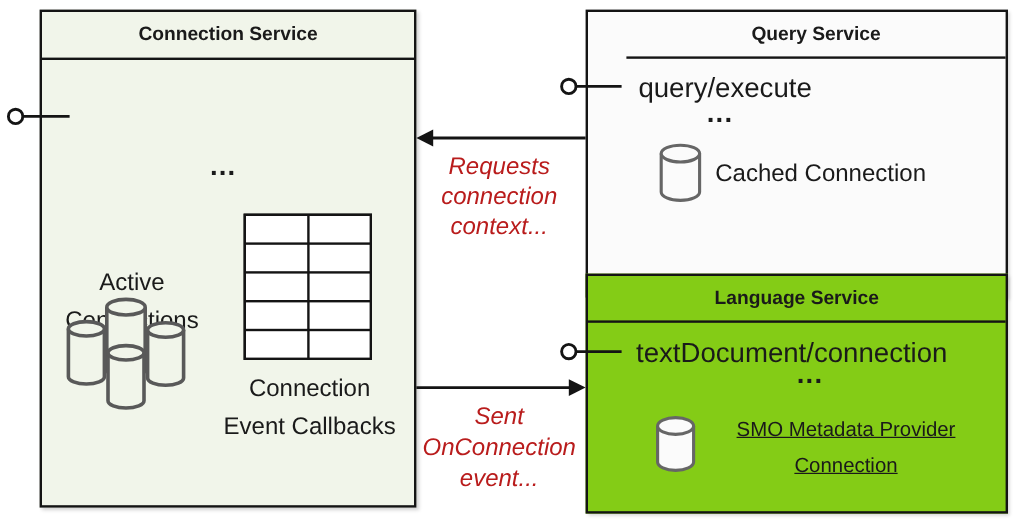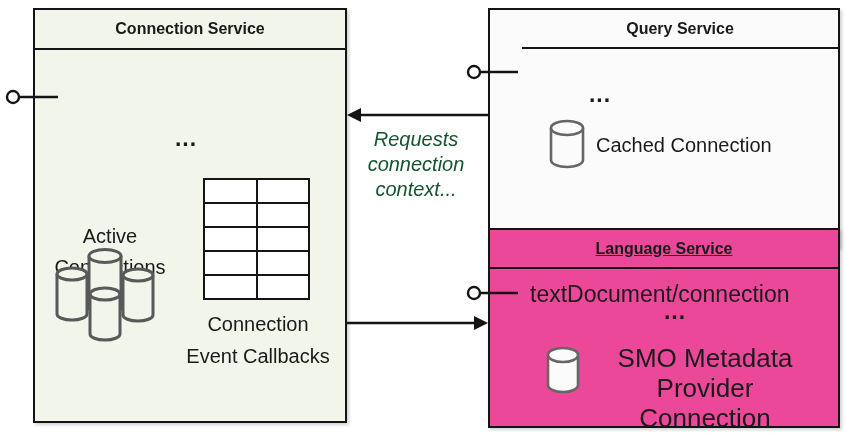--- a/index.html
+++ b/index.html
@@ -6,27 +6,27 @@
   .canvas{
     position:relative;width:846px;height:436px;background:#ffffff;overflow:hidden;
     font-family:"Liberation Sans", sans-serif;color:#1a1a1a;
   }
   .box{position:absolute;border:2px solid #141414;box-sizing:border-box;
        box-shadow:2px 2px 3px rgba(0,0,0,0.18);}
   .box-header{border-bottom:2px solid #141414;display:flex;align-items:center;justify-content:center;
        font-weight:bold;font-size:16px;letter-spacing:0px;}
   .conn-box{left:33px;top:8px;width:314px;height:415px;background:#f1f5ea;}
   .query-box{left:488px;top:8px;width:352px;height:240px;background:#fbfbfb;padding-left:32px;}
-  .lang-box{left:488px;top:228px;width:352px;height:200px;background:#ec4899;text-decoration:underline;}
+  .lang-box{left:488px;top:228px;width:352px;height:200px;background:#84cc16;}
   .hdr{height:37px;}
   .abs{position:absolute;}
   .method{font-size:23px;line-height:29px;white-space:pre;}
   .ellipsis{font-size:23px;font-weight:bold;text-align:center;letter-spacing:1px;}
   .biglabel{font-size:20px;line-height:31px;text-align:center;}
-  .annotation{font-style:italic;font-size:20px;text-align:center;color:#14532d;}
+  .annotation{font-style:italic;font-size:20px;text-align:center;color:#b91c1c;}
   .grid-table{display:grid;grid-template-columns:1fr 1fr;grid-template-rows:repeat(5,1fr);
        border:2px solid #141414;background:#141414;gap:2px;box-sizing:border-box;}
   .grid-table .cell{background:#ffffff;}
   svg{display:block;}
   .overlay{position:absolute;left:0;top:0;pointer-events:none;}
 </style>
 </head>
 <body>
 
 <div class="canvas">
@@ -68,20 +68,21 @@
       <div class="cell"></div>
     <div class="cell"></div>
       <div class="cell"></div>
   </div>
 
   <div class="abs biglabel" style="left:182px;top:308px;width:152px;line-height:32px;">Connection Event Callbacks</div>
 
   <div class="box query-box">
     <div class="box-header hdr">Query Service</div>
   </div>
+  <div class="abs method" style="left:532px;top:59px;">query/execute</div>
   <div class="abs ellipsis" style="left:540px;top:81px;width:120px;">...</div>
 
   <div class="abs" style="left:548px;top:119px;">
     <svg width="38" height="50" viewBox="0 0 38 50">
       <g stroke="#666666" stroke-width="2.6" fill="#fbfbfb">
         <path d="M3,9 v32 a16,7 0 0 0 32,0 v-32"></path>
         <ellipse cx="19" cy="9" rx="16" ry="7"></ellipse>
       </g>
     </svg>
   </div>
@@ -94,21 +95,21 @@
   <div class="abs ellipsis" style="left:615px;top:298px;width:120px;">...</div>
 
   <div class="abs" style="left:545px;top:346px;">
     <svg width="36" height="48" viewBox="0 0 36 48">
       <g stroke="#666666" stroke-width="2.6" fill="#fbfbfb">
         <path d="M3,9 v30 a15,7 0 0 0 30,0 v-30"></path>
         <ellipse cx="18" cy="9" rx="15" ry="7"></ellipse>
       </g>
     </svg>
   </div>
-  <div class="abs biglabel" style="left:588px;top:343px;width:234px;line-height:30px;font-size:26px;">SMO Metadata Provider Connection</div>
+  <div class="abs biglabel" style="left:588px;top:343px;width:234px;line-height:30px;font-size:17px;text-decoration:underline;">SMO Metadata Provider Connection</div>
 
   <svg class="overlay" width="846" height="436" viewBox="0 0 846 436">
 
     <g>
       <line x1="488" y1="115" x2="355" y2="115" stroke="#141414" stroke-width="2.4"></line>
       <polygon points="347,115 361,108 361,122" fill="#141414"></polygon>
     </g>
 
     <g>
       <line x1="347" y1="323" x2="480" y2="323" stroke="#141414" stroke-width="2.4"></line>
@@ -125,14 +126,15 @@
       <circle cx="474" cy="72" r="6" fill="#ffffff" stroke="#141414" stroke-width="2.4"></circle>
     </g>
 
     <g>
       <line x1="480" y1="293" x2="518" y2="293" stroke="#141414" stroke-width="2.4"></line>
       <circle cx="474" cy="293" r="6" fill="#ffffff" stroke="#141414" stroke-width="2.4"></circle>
     </g>
   </svg>
 
   <div class="abs annotation" style="left:360px;top:127px;width:112px;line-height:25px;">Requests connection context...</div>
+  <div class="abs annotation" style="left:350px;top:334px;width:132px;line-height:26px;">Sent OnConnection event...</div>
 
 </div>
 
 </body></html>

